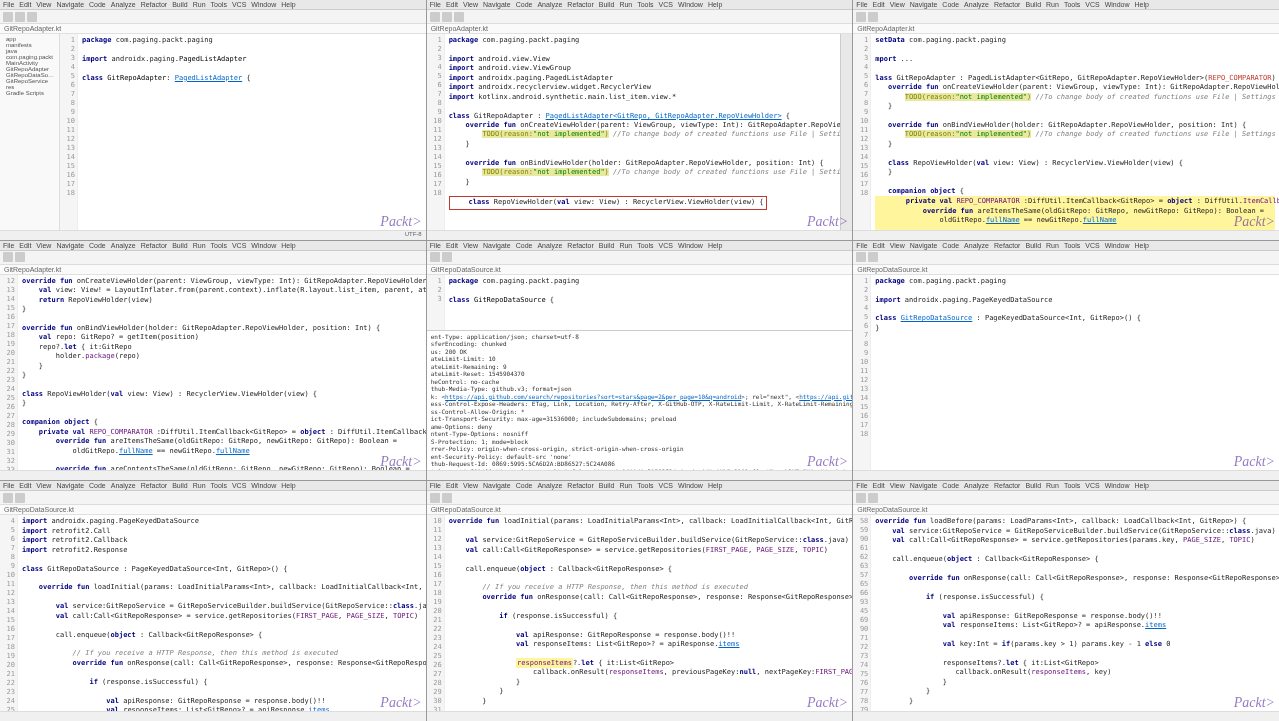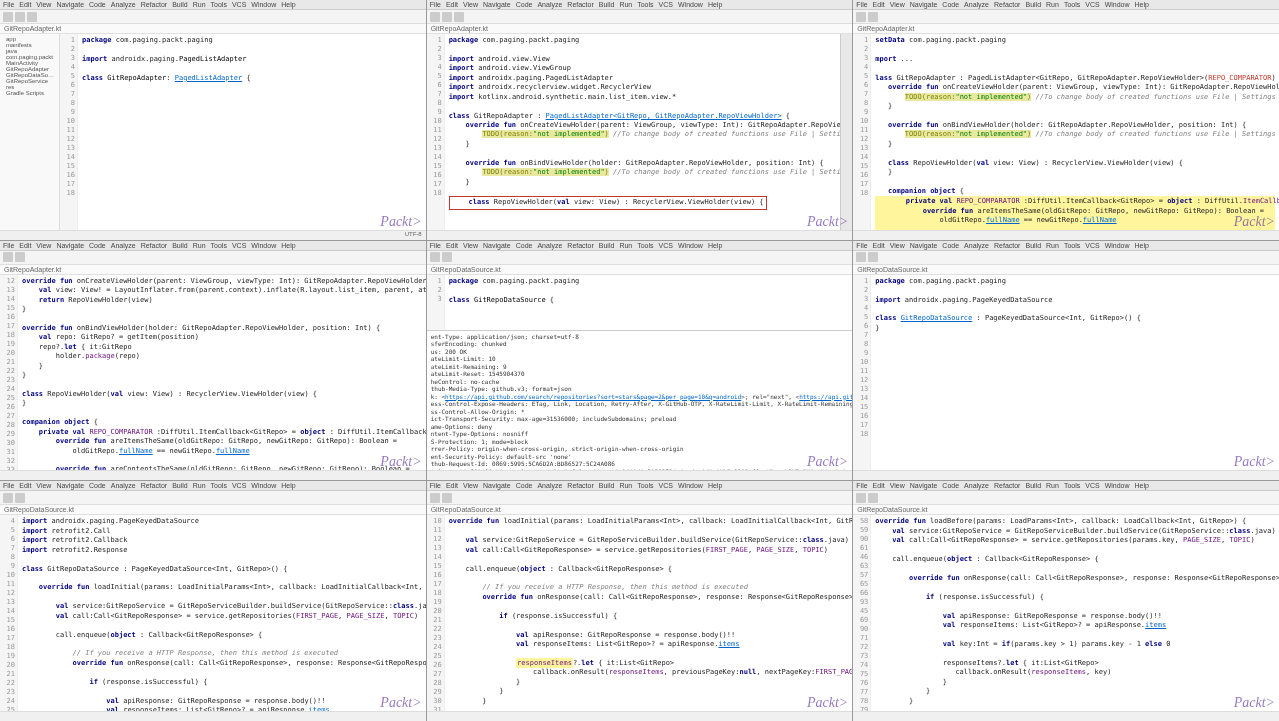--- a/index.html
+++ b/index.html
@@ -624,21 +624,21 @@
         <div class="toolbar-icn"></div>
       </div>
     <div class="breadcrumb">GitRepoDataSource.kt</div>
     <div class="body">
       <div class="editor">
         <div class="gutter">
             <div>58</div>
             <div>59</div>
             <div>90</div>
             <div>61</div>
-            <div>46</div>
+            <div>62</div>
             <div>63</div>
             <div>57</div>
             <div>65</div>
             <div>66</div>
             <div>93</div>
             <div>45</div>
             <div>69</div>
             <div>90</div>
             <div>71</div>
             <div>72</div>

